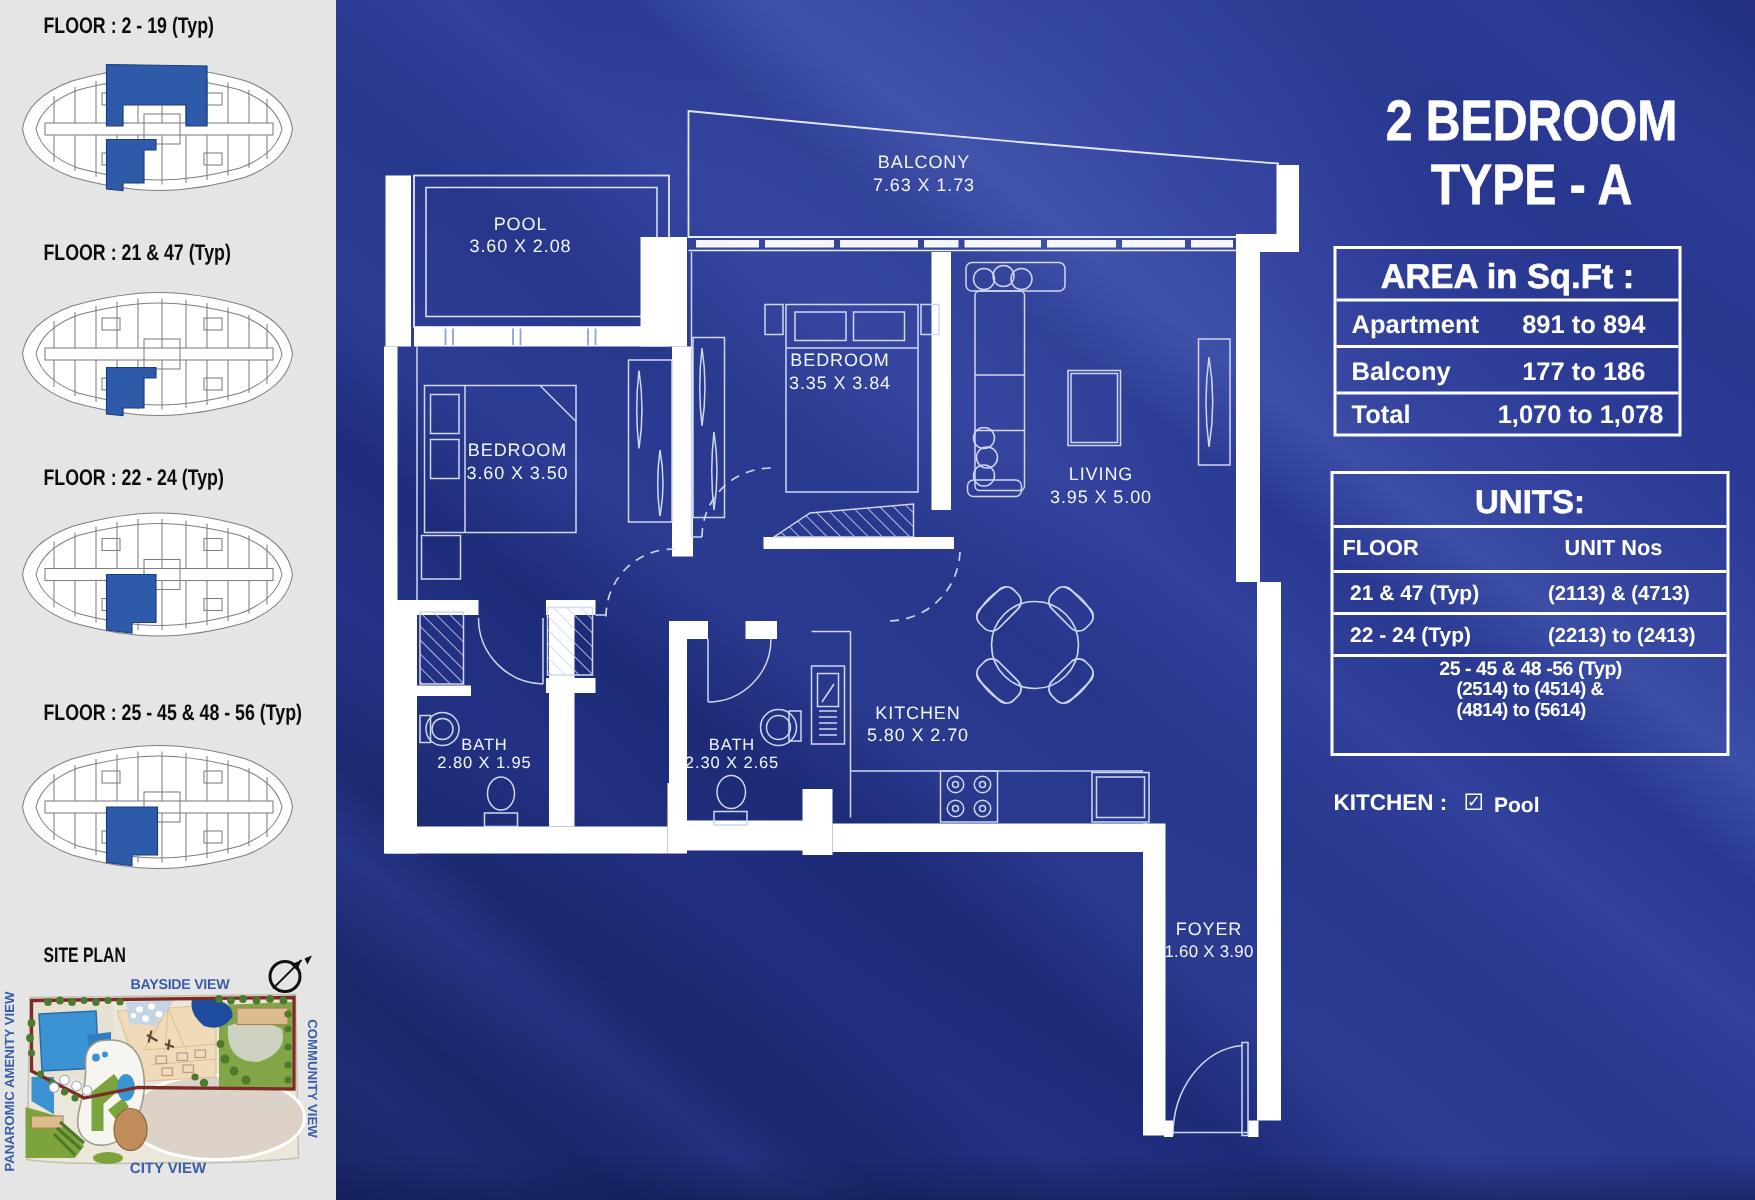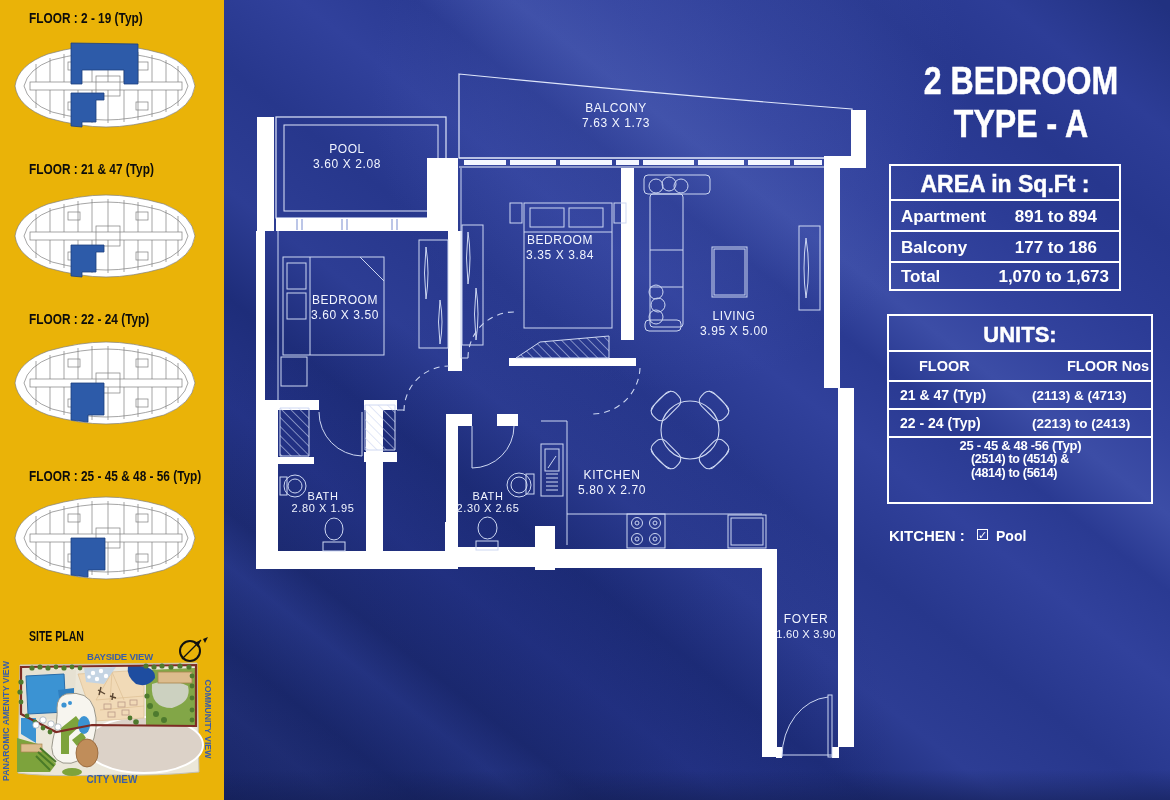--- a/index.html
+++ b/index.html
@@ -323,21 +323,21 @@
       <g font-size="11">
         <text x="323" y="500">BATH</text>
             <text x="323" y="512">2.80 X 1.95</text>
         <text x="488" y="500">BATH</text>
             <text x="488" y="512">2.30 X 2.65</text>
       </g>
     </g>
   </g>
 </svg>
 
-<div id="sidebar" class="abs" style="left:0;top:0;width:224px;height:800px;background:#eab308">
+<div id="sidebar" class="abs" style="left:0;top:0;width:224px;height:800px;background:#e5e5e5">
 
   <div class="flabel" style="top:9px">FLOOR : 2 - 19 (Typ)</div>
 
   <svg class="abs" style="left:12px;top:40px" width="198" height="108" viewBox="0 0 198 108">
     <use href="#bldg"></use>
 
     <path d="M59,3 L126,4 L126,44 L112,44 L112,30 L70,30 L70,44 L59,44 Z" fill="#2d5ba9" stroke="#1c3f7d" stroke-width="0.8"></path>
 
     <path d="M59,53 L92,53 L92,60 L84,60 L84,82 L70,82 L70,87 L59,86 Z" fill="#2d5ba9" stroke="#1c3f7d" stroke-width="0.8"></path>
   </svg>
@@ -530,31 +530,31 @@
           <span style="padding-right:12px">891 to 894</span>
         </div>
 
     <div class="wtxt" style="height:31px;border-bottom:2px solid #fff;font-size:17px;line-height:31px;padding:0 10px;display:flex;justify-content:space-between;">
           <span>Balcony</span>
           <span style="padding-right:12px">177 to 186</span>
         </div>
 
     <div class="wtxt" style="height:27px;font-size:17px;line-height:27px;padding:0 10px;display:flex;justify-content:space-between;text-align:center;">
           <span>Total</span>
-          <span>1,070 to 1,673</span>
+          <span>1,070 to 1,078</span>
         </div>
   </div>
 
   <div class="abs" style="left:887px;top:314px;width:266px;height:190px;border:2px solid #fff;">
 
     <div class="wtxt" style="height:36px;border-bottom:2px solid #fff;text-align:center;font-size:22px;line-height:38px;-webkit-text-stroke:0.4px #fff;">UNITS:</div>
 
     <div class="wtxt" style="height:30px;border-bottom:2px solid #fff;font-size:14.5px;display:flex;align-items:center;">
-          <span style="padding-left:30px;width:130px;">FLOOR</span>
-          <span style="padding-left:18px;">FLOOR Nos</span>
+          <span style="padding-left:6px;width:130px;">FLOOR</span>
+          <span style="padding-left:18px;">UNIT Nos</span>
         </div>
 
 
     <div class="wtxt" style="height:28px;border-bottom:2px solid #fff;font-size:14px;display:flex;align-items:center;">
           <span style="padding-left:11px;width:132px;flex:none;">21 &amp; 47 (Typ)</span>
           <span style="font-size:13.5px;">(2113) &amp; (4713)</span>
         </div>
 
     <div class="wtxt" style="height:28px;border-bottom:2px solid #fff;font-size:14px;display:flex;align-items:center;">
           <span style="padding-left:11px;width:132px;flex:none;">22 - 24 (Typ)</span>

